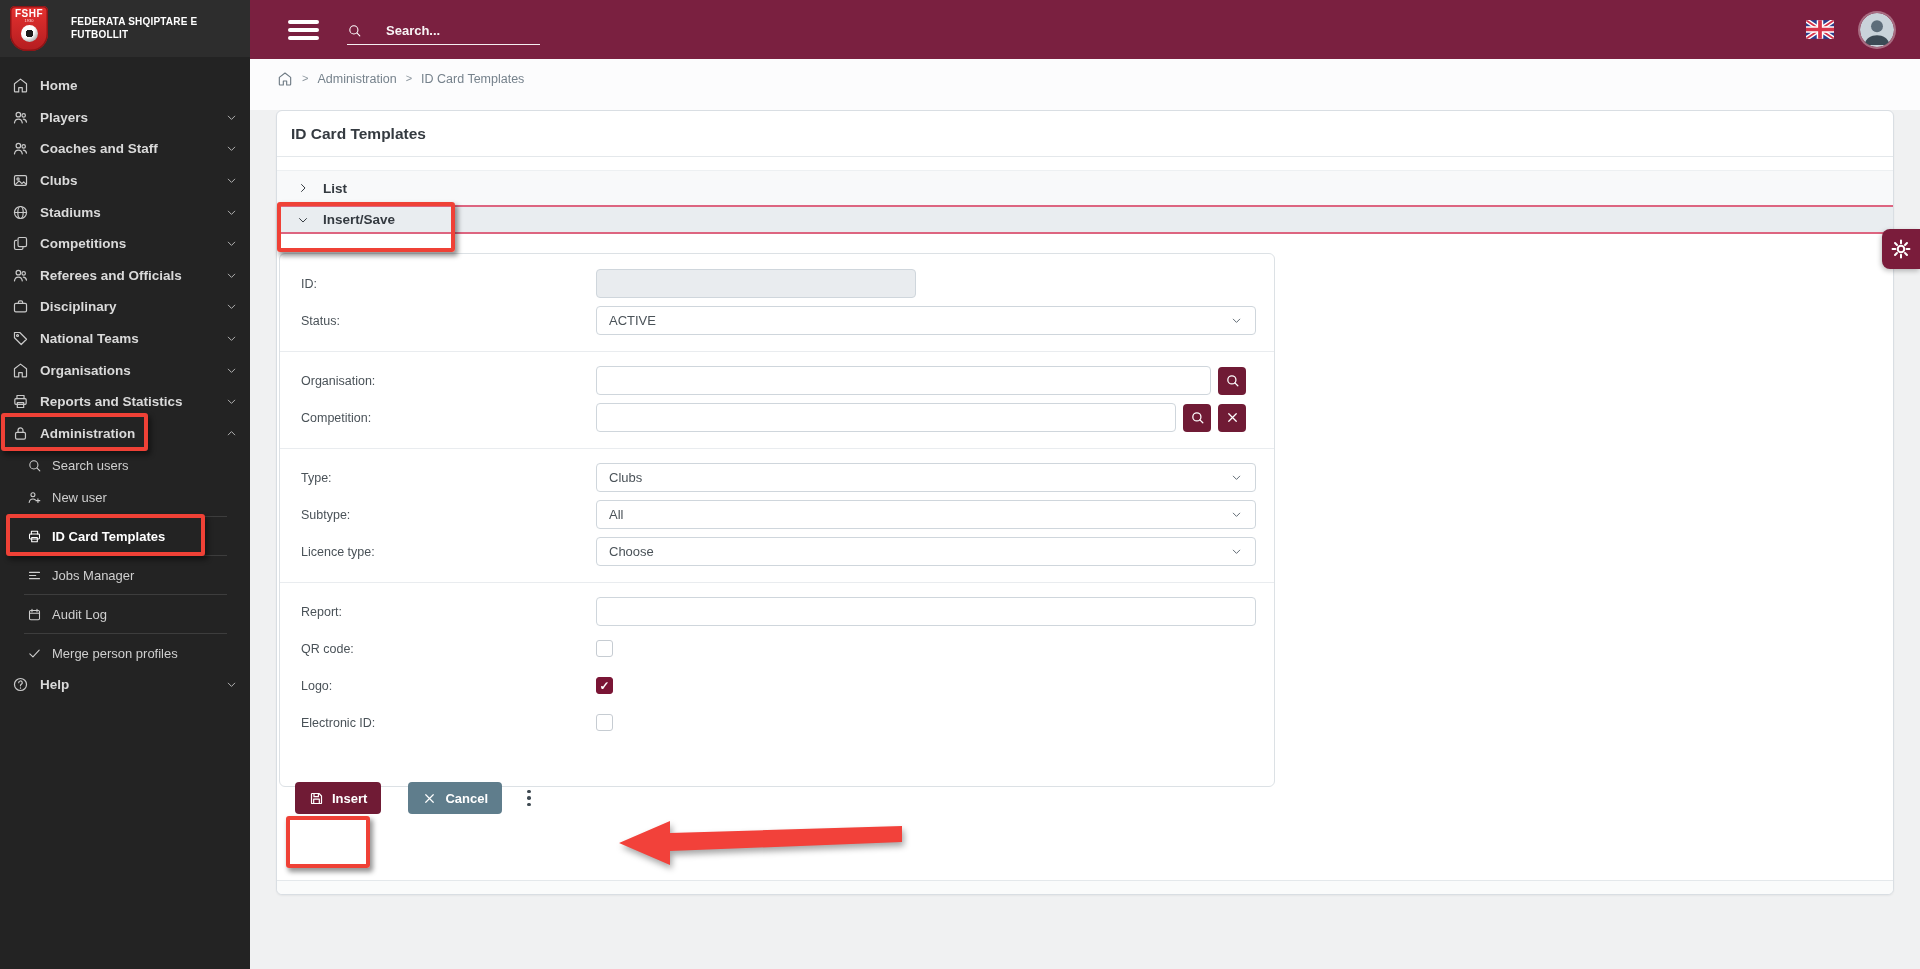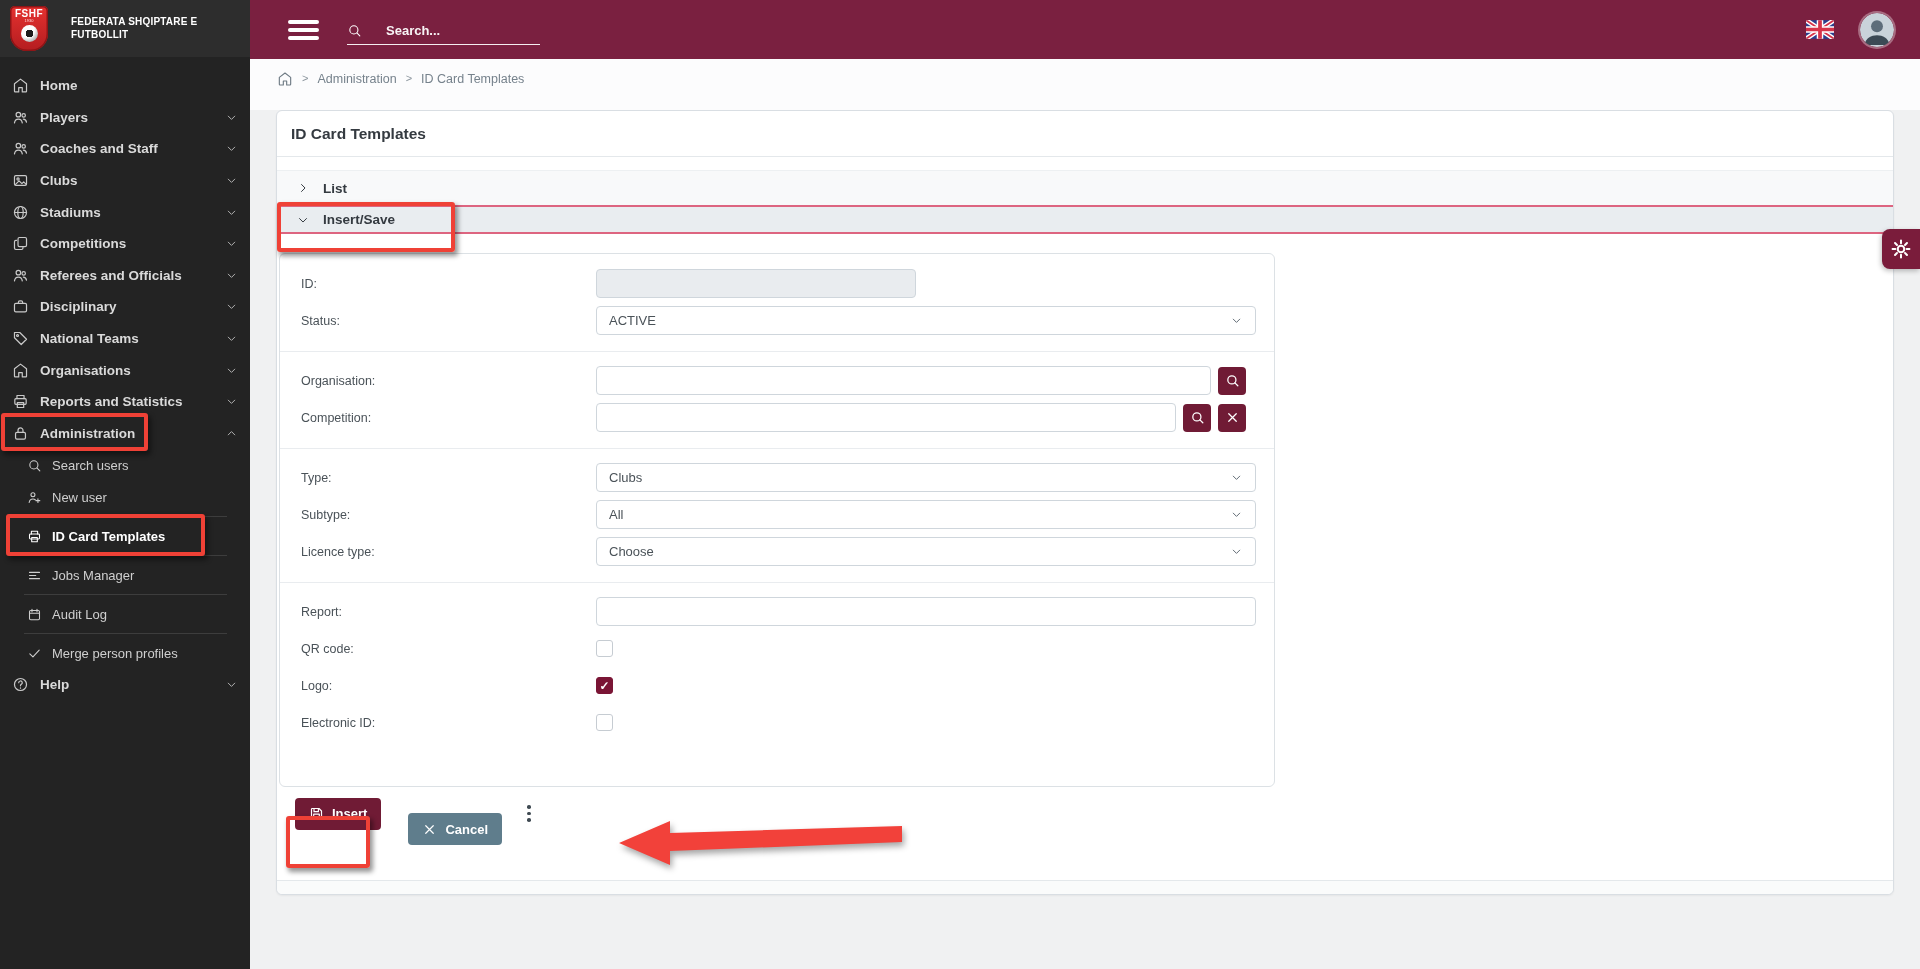--- a/index.html
+++ b/index.html
@@ -72,21 +72,21 @@
   .mini-btn { width:28px; height:28px; margin-left:7px; border:none; border-radius:4px; background:#701b35; color:#fff; display:flex; align-items:center; justify-content:center; cursor:pointer; flex:none; }
   .mini-btn svg.ic { width:15px; height:15px; stroke-width:2; }
   .checkbox { width:17px; height:17px; border:1px solid #c6ccd2; border-radius:3px; background:#fff; cursor:pointer; display:flex; align-items:center; justify-content:center; }
   .checkbox.on { background:#7a1535; border-color:#7a1535; }
   .checkbox.on::after { content:"\2713"; color:#fff; font-size:12px; font-weight:bold; line-height:1; }
 
   .actions { position:absolute; left:18px; top:548px; display:flex; align-items:center; }
   .btn { height:32px; border:none; border-radius:4px; color:#fff; font-size:13px; font-weight:bold; display:flex; align-items:center; gap:8px; padding:0 14px; cursor:pointer; font-family:"Liberation Sans",sans-serif; }
   .btn svg.ic { width:15px; height:15px; stroke-width:1.9; }
   .btn-insert { background:#701b35; }
-  .btn-cancel { background:#5f7d8c; margin-left:27px;margin-top:31px; }
+  .btn-cancel { background:#5f7d8c; margin-left:27px; }
   .kebab { margin-left:19px; display:flex; flex-direction:column; gap:3px; padding:4px 6px; cursor:pointer; }
   .kebab span { width:3.5px; height:3.5px; border-radius:50%; background:#3f4a52; }
   .panel-footer { position:absolute; left:0; right:0; bottom:0; height:14px; background:#fafbfb; border-top:1px solid #e4e8eb; border-radius:0 0 6px 6px; }
 
   .gear-fab { position:absolute; left:1882px; top:229px; width:38px; height:40px; background:#7a1c3b; border-radius:8px 0 0 8px; display:flex; align-items:center; justify-content:center; cursor:pointer; z-index:20; box-shadow:-1px 2px 5px rgba(0,0,0,.25); }
   .gear-fab svg.ic { width:22px; height:22px; color:#fff; stroke-width:2.2; }
 
   
   .ann { position:absolute; border:4px solid #ef4136; border-radius:3px; box-shadow:2.5px 3.5px 5px rgba(0,0,0,.42); pointer-events:none; z-index:60; }
   #ann-admin    { left:1px;   top:413px; width:147px; height:38px; }

